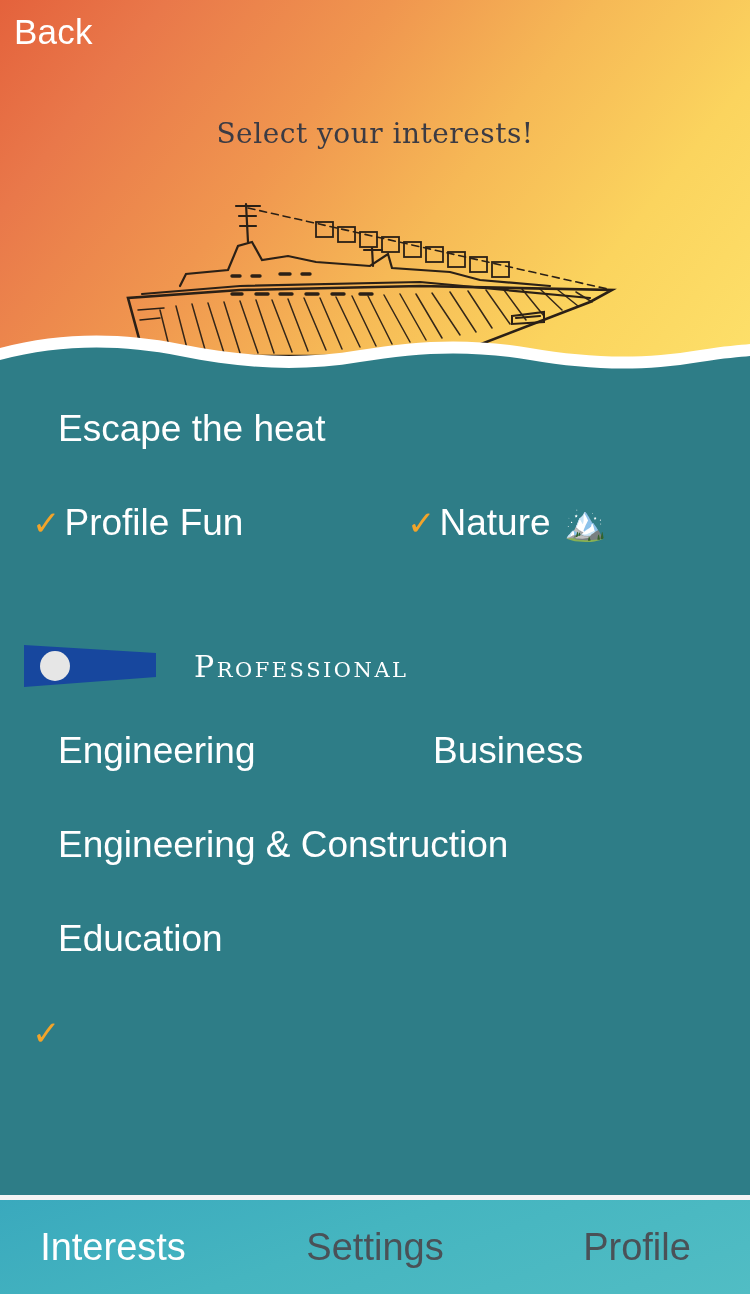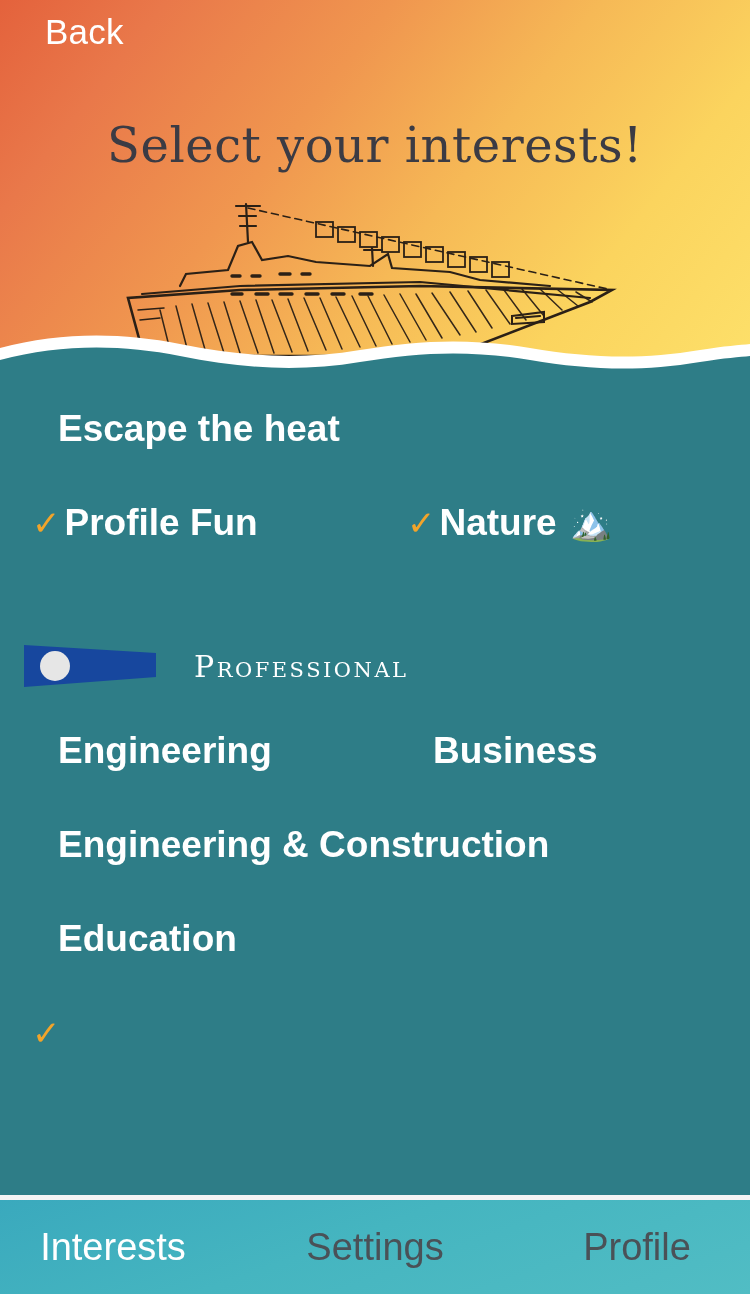--- a/index.html
+++ b/index.html
@@ -29,35 +29,35 @@
         #e9784a 16%,
         #f0964f 38%,
         #f6b956 58%,
         #fbd45e 78%,
         #fde06a 100%);
     overflow: hidden;
   }
   .back-btn {
     position: absolute;
     top: 12px;
-    left: 45px;
+    left: 14px;
     font-size: 35px;
     color: #ffffff;
     letter-spacing: 0.2px;
     font-family: "Liberation Sans", sans-serif;
     cursor: pointer;
   }
   .header-title {
     position: absolute;
     top: 117px;
     left: 0;
     width: 750px;
     text-align: center;
     font-family: "DejaVu Serif", serif;
-    font-size: 48px;
+    font-size: 28px;
     color: #3b3b44;
     letter-spacing: 0.5px;
   }
 
   
   .ship {
     position: absolute;
     left: 120px;
     top: 190px;
     width: 520px;
@@ -110,21 +110,21 @@
     display: flex;
     align-items: center;
     height: 94px;
   }
   .item {
     display: flex;
     align-items: center;
     font-size: 37px;
     color: #ffffff;
     font-family: "Liberation Sans", sans-serif;
-    font-weight: 700;
+    font-weight: 400;
     white-space: nowrap;
     cursor: pointer;
   }
   .col-a { width: 375px; padding-left: 58px; box-sizing: border-box; }
   .col-b { width: 375px; padding-left: 58px; box-sizing: border-box; }
   .item.checked { margin-left: -26px; }
   .check {
     color: #f2a42a;
     font-size: 34px;
     margin-right: 4px;

